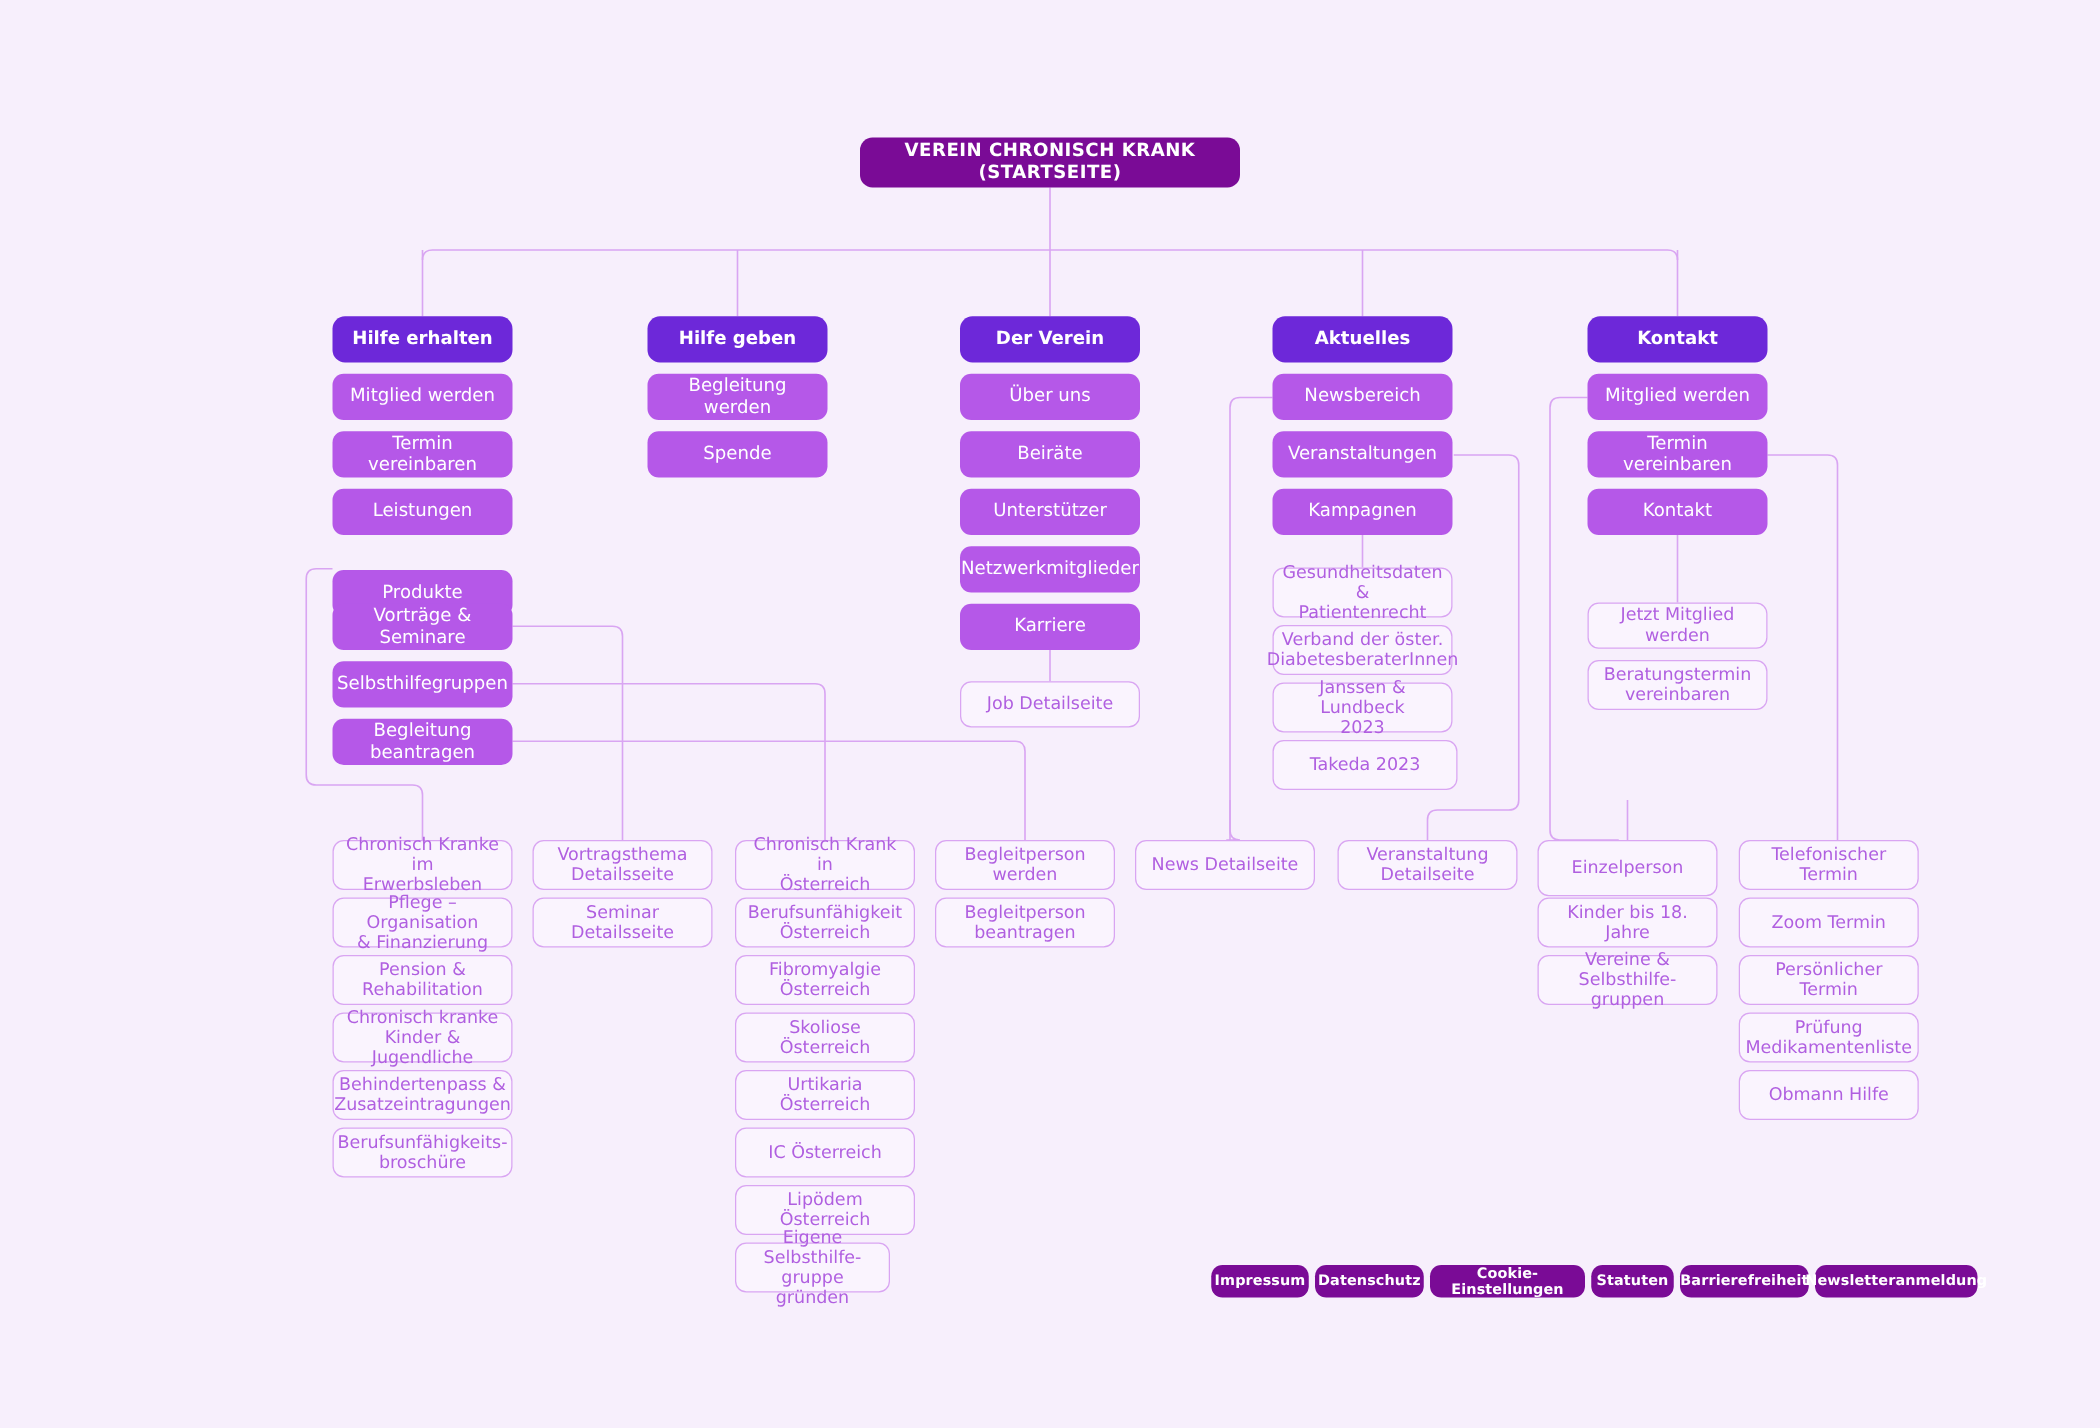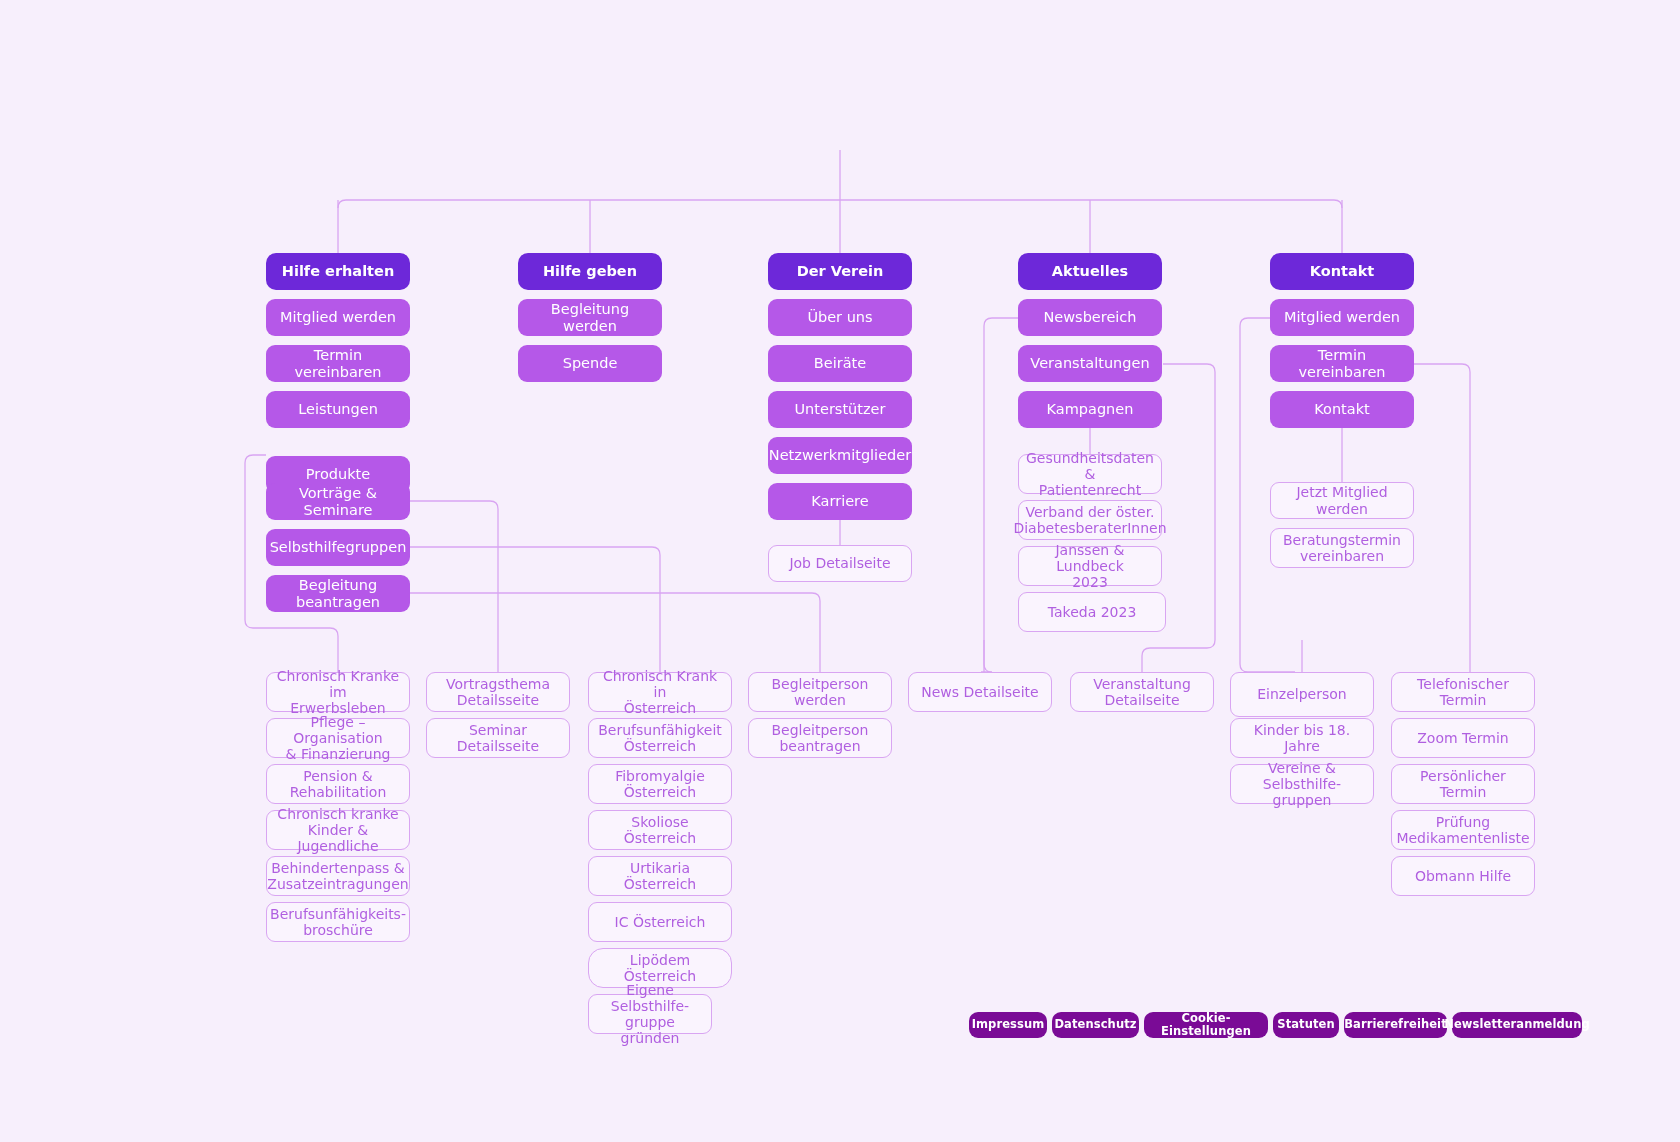--- a/index.html
+++ b/index.html
@@ -115,20 +115,21 @@
 
       <path d="M1163 364 L1207 364 Q1215 364 1215 372 L1215 640 Q1215 648 1207 648 L1150 648 Q1142 648 1142 656 L1142 672"></path>
 
       <path d="M1270 318 L1248 318 Q1240 318 1240 326 L1240 664 Q1240 672 1248 672 L1295 672"></path>
       <path d="M1302 640 L1302 672"></path>
 
       <path d="M1414 364 L1462 364 Q1470 364 1470 372 L1470 672"></path>
     </g>
   </svg>
 
+  <div class="node root" style="left:688px; top:110px; width:304px; height:40px;">VEREIN CHRONISCH KRANK (STARTSEITE)</div>
 
   <div class="node section" style="left:266px; top:253px; width:144px; height:37px;">Hilfe erhalten</div>
   <div class="node filled" style="left:266px; top:299px; width:144px; height:37px;">Mitglied werden</div>
   <div class="node filled" style="left:266px; top:345px; width:144px; height:37px;">Termin vereinbaren</div>
   <div class="node filled" style="left:266px; top:391px; width:144px; height:37px;">Leistungen</div>
   <div class="node filled" style="left:266px; top:456px; width:144px; height:37px;">Produkte</div>
   <div class="node filled" style="left:266px; top:483px; width:144px; height:37px;">Vorträge &amp; Seminare</div>
   <div class="node filled" style="left:266px; top:529px; width:144px; height:37px;">Selbsthilfegruppen</div>
   <div class="node filled" style="left:266px; top:575px; width:144px; height:37px;">Begleitung
 beantragen</div>
@@ -185,21 +186,21 @@
 
   <div class="node outline" style="left:588px; top:672px; width:144px; height:40px;">Chronisch Krank in
 Österreich</div>
   <div class="node outline" style="left:588px; top:718px; width:144px; height:40px;">Berufsunfähigkeit
 Österreich</div>
   <div class="node outline" style="left:588px; top:764px; width:144px; height:40px;">Fibromyalgie
 Österreich</div>
   <div class="node outline" style="left:588px; top:810px; width:144px; height:40px;">Skoliose Österreich</div>
   <div class="node outline" style="left:588px; top:856px; width:144px; height:40px;">Urtikaria Österreich</div>
   <div class="node outline" style="left:588px; top:902px; width:144px; height:40px;">IC Österreich</div>
-  <div class="node outline" style="left:588px; top:948px; width:144px; height:40px;border-radius:15px;">Lipödem Österreich</div>
+  <div class="node outline" style="left:588px; top:948px; width:144px; height:40px;">Lipödem Österreich</div>
   <div class="node outline" style="left:588px; top:994px; width:124px; height:40px;">Eigene Selbsthilfe-
 gruppe gründen</div>
 
   <div class="node outline" style="left:748px; top:672px; width:144px; height:40px;">Begleitperson
 werden</div>
   <div class="node outline" style="left:748px; top:718px; width:144px; height:40px;">Begleitperson
 beantragen</div>
 
   <div class="node outline" style="left:908px; top:672px; width:144px; height:40px;">News Detailseite</div>
 

